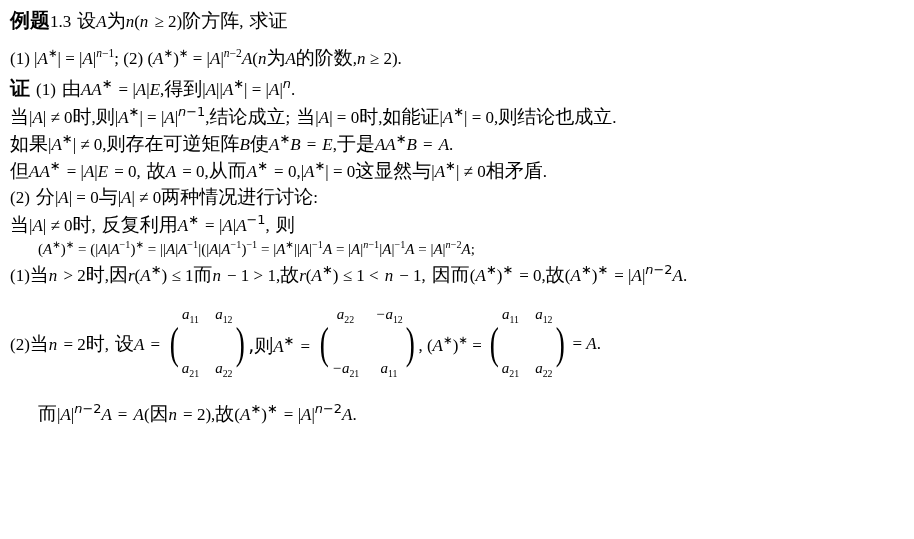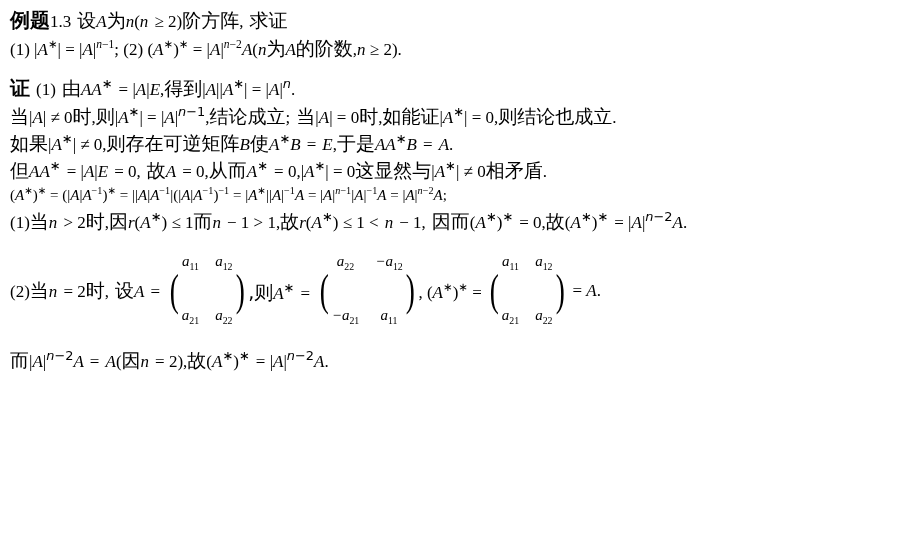--- a/index.html
+++ b/index.html
@@ -59,24 +59,24 @@
   sub {
     font-size: 0.66em;
     vertical-align: sub;
     font-style: normal;
   }
   .sup-i { font-style: italic; }
 
   
   .row { margin: 0; padding: 0; }
   .r-title { margin-top: 2px; }
-  .r2 { margin-top: 9px; }
-  .r3 { margin-top: 20px; }
+  .r2 { margin-top: 18px; }
+  .r3 { margin-top: 11px; }
   .rn { margin-top: 7px; }
-  .rtight { margin-top: 6px; }
+  .rtight { margin-top: 6px; margin-left: 28px; }
 
   
   .matwrap {
     display: inline-block;
     vertical-align: middle;
     position: relative;
     margin: 0 1px;
   }
   .paren {
     display: inline-block;
@@ -126,21 +126,27 @@
 
   <div class="row rn line">
     <span class="cn">如果<span class="mr">|</span><span class="m">A</span><sup>∗</sup><span class="mr">| ≠ 0,</span>则存在可逆矩阵<span class="m">B</span>使<span class="m">A</span><sup>∗</sup><span class="m">B</span> <span class="mr">=</span> <span class="m">E</span><span class="mr">,</span>于是<span class="m">AA</span><sup>∗</sup><span class="m">B</span> <span class="mr">=</span> <span class="m">A</span><span class="mr">.</span></span>
   </div>
 
   <div class="row rn line">
     <span class="cn">但<span class="m">AA</span><sup>∗</sup> <span class="mr">= |</span><span class="m">A</span><span class="mr">|</span><span class="m">E</span> <span class="mr">= 0,</span> 故<span class="m">A</span> <span class="mr">= 0,</span>从而<span class="m">A</span><sup>∗</sup> <span class="mr">= 0,</span><span class="mr">|</span><span class="m">A</span><sup>∗</sup><span class="mr">| = 0</span>这显然与<span class="mr">|</span><span class="m">A</span><sup>∗</sup><span class="mr">| ≠ 0</span>相矛盾<span class="mr">.</span></span>
   </div>
 
 
+  <div class="row rn line">
+    <span class="cn"><span class="mr">(2)</span> 分<span class="mr">|</span><span class="m">A</span><span class="mr">| = 0</span>与<span class="mr">|</span><span class="m">A</span><span class="mr">| ≠ 0</span>两种情况进行讨论<span class="mr">:</span></span>
+  </div>
 
+  <div class="row rn line">
+    <span class="cn">当<span class="mr">|</span><span class="m">A</span><span class="mr">| ≠ 0</span>时<span class="mr">,</span> 反复利用<span class="m">A</span><sup>∗</sup> <span class="mr">= |</span><span class="m">A</span><span class="mr">|</span><span class="m">A</span><sup>−1</sup><span class="mr">,</span> 则</span>
+  </div>
 
   <div class="row rtight line">
     <span class="sm">(<span class="m" style="font-size:15px">A</span><sup>∗</sup>)<sup>∗</sup> = (|<span class="m" style="font-size:15px">A</span>|<span class="m" style="font-size:15px">A</span><sup>−1</sup>)<sup>∗</sup> = ||<span class="m" style="font-size:15px">A</span>|<span class="m" style="font-size:15px">A</span><sup>−1</sup>|(|<span class="m" style="font-size:15px">A</span>|<span class="m" style="font-size:15px">A</span><sup>−1</sup>)<sup>−1</sup> = |<span class="m" style="font-size:15px">A</span><sup>∗</sup>||<span class="m" style="font-size:15px">A</span>|<sup>−1</sup><span class="m" style="font-size:15px">A</span> = |<span class="m" style="font-size:15px">A</span>|<sup class="sup-i">n</sup><sup>−1</sup>|<span class="m" style="font-size:15px">A</span>|<sup>−1</sup><span class="m" style="font-size:15px">A</span> = |<span class="m" style="font-size:15px">A</span>|<sup class="sup-i">n</sup><sup>−2</sup><span class="m" style="font-size:15px">A</span>;</span>
   </div>
 
 
   <div class="row rn line">
     <span class="cn"><span class="mr">(1)</span>当<span class="m">n</span> <span class="mr">&gt; 2</span>时<span class="mr">,</span>因<span class="m">r</span><span class="mr">(</span><span class="m">A</span><sup>∗</sup><span class="mr">) ≤ 1</span>而<span class="m">n</span> <span class="mr">− 1 &gt; 1,</span>故<span class="m">r</span><span class="mr">(</span><span class="m">A</span><sup>∗</sup><span class="mr">) ≤ 1 &lt;</span> <span class="m">n</span> <span class="mr">− 1,</span> 因而<span class="mr">(</span><span class="m">A</span><sup>∗</sup><span class="mr">)</span><sup>∗</sup> <span class="mr">= 0,</span>故<span class="mr">(</span><span class="m">A</span><sup>∗</sup><span class="mr">)</span><sup>∗</sup> <span class="mr">= |</span><span class="m">A</span><span class="mr">|</span><sup class="sup-i">n</sup><sup>−2</sup><span class="m">A</span><span class="mr">.</span></span>
   </div>
 

